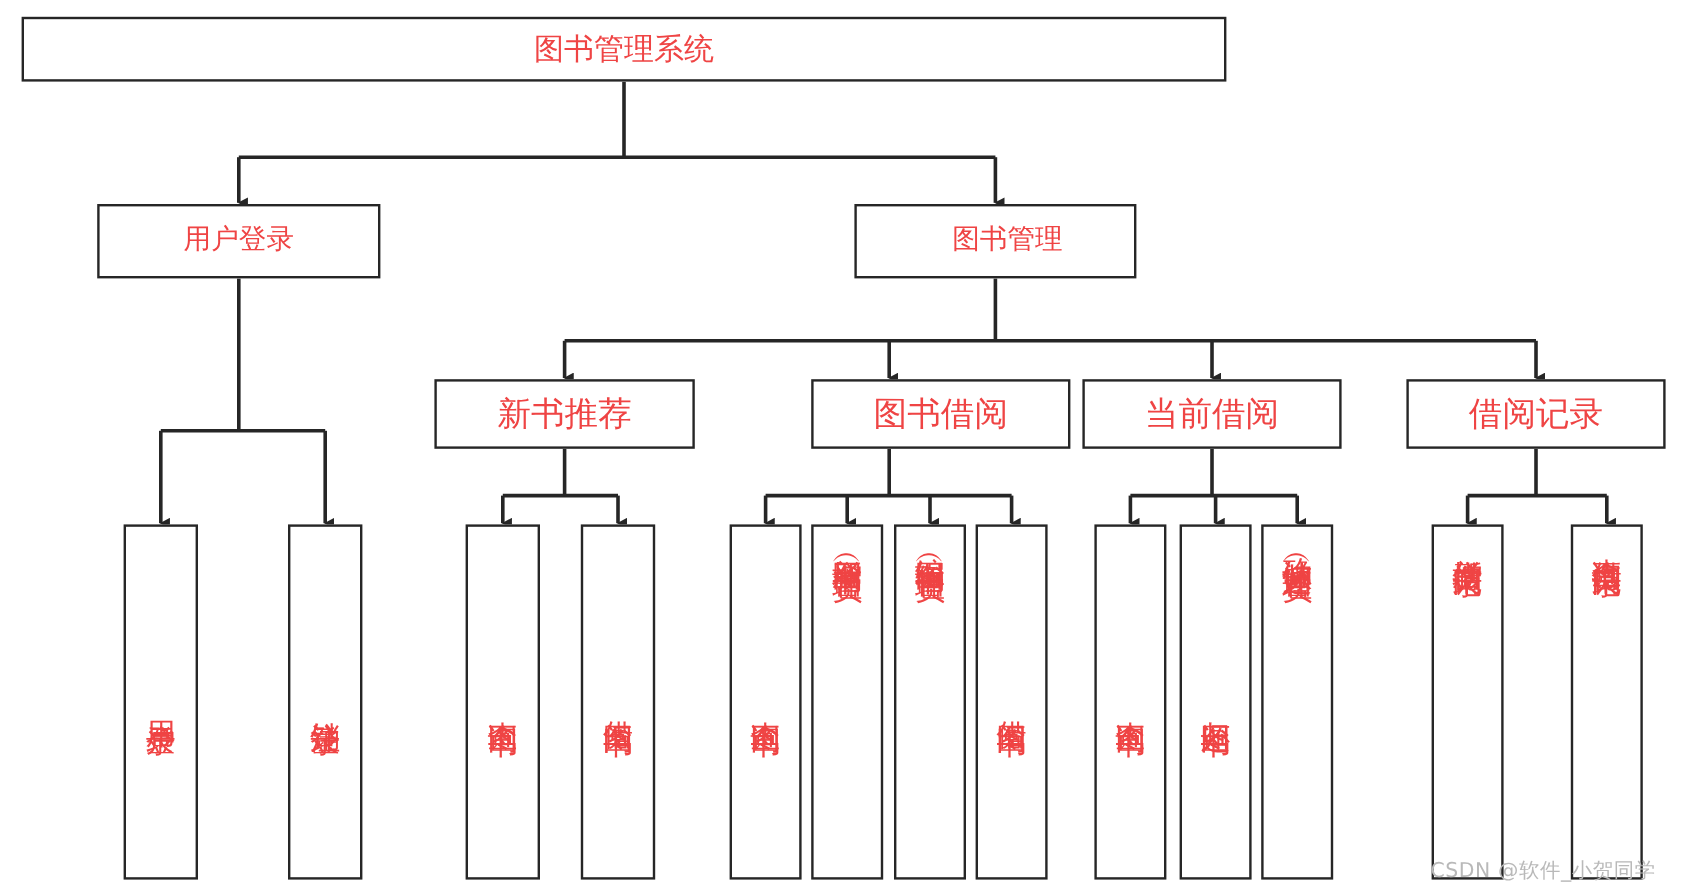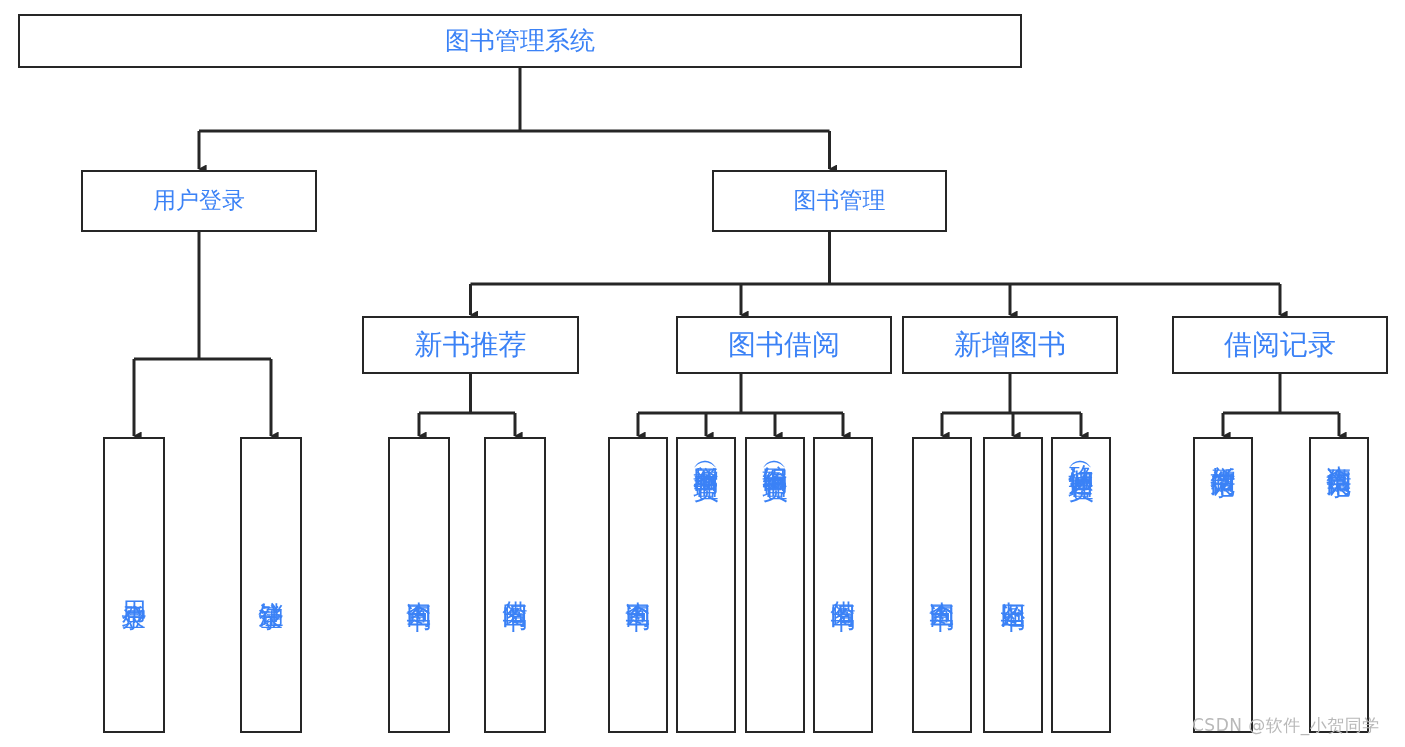--- a/index.html
+++ b/index.html
@@ -29,21 +29,21 @@
     pointer-events: none;
   }
   .node {
     position: absolute;
     box-sizing: border-box;
     background: #ffffff;
     border: 2.5px solid #262626;
     display: flex;
     align-items: center;
     justify-content: center;
-    color: #3b82f6;
+    color: #ef4444;
   }
   .node.horiz .node-label {
     writing-mode: horizontal-tb;
     white-space: nowrap;
     line-height: 1.1;
   }
   .node.vert {
     align-items: flex-start;
     justify-content: center;
     padding-top: 6px;
@@ -126,21 +126,21 @@
       <div class="node horiz lvl1" style="left: 712px; top: 170px; width: 235px; height: 62px; padding-left: 20px;">
         <span class="node-label">图书管理</span>
       </div>
       <div class="node horiz lvl2" style="left: 362px; top: 316px; width: 217px; height: 58px;">
         <span class="node-label">新书推荐</span>
       </div>
       <div class="node horiz lvl2" style="left: 633px; top: 316px; width: 216px; height: 58px; margin-left: 43px;">
         <span class="node-label">图书借阅</span>
       </div>
       <div class="node horiz lvl2" style="left: 902px; top: 316px; width: 216px; height: 58px;">
-        <span class="node-label">新增图书</span>
+        <span class="node-label">当前借阅</span>
       </div>
       <div class="node horiz lvl2" style="left: 1172px; top: 316px; width: 216px; height: 58px;">
         <span class="node-label">借阅记录</span>
       </div>
       <div class="node vert leaf lvl3 leaf-center" style="left: 103px; top: 437px; width: 62px; height: 296px;">
         <span class="node-label">用户登录</span>
       </div>
       <div class="node vert leaf lvl3 leaf-center" style="left: 240px; top: 437px; width: 62px; height: 296px;">
         <span class="node-label">注销登录</span>
       </div>

